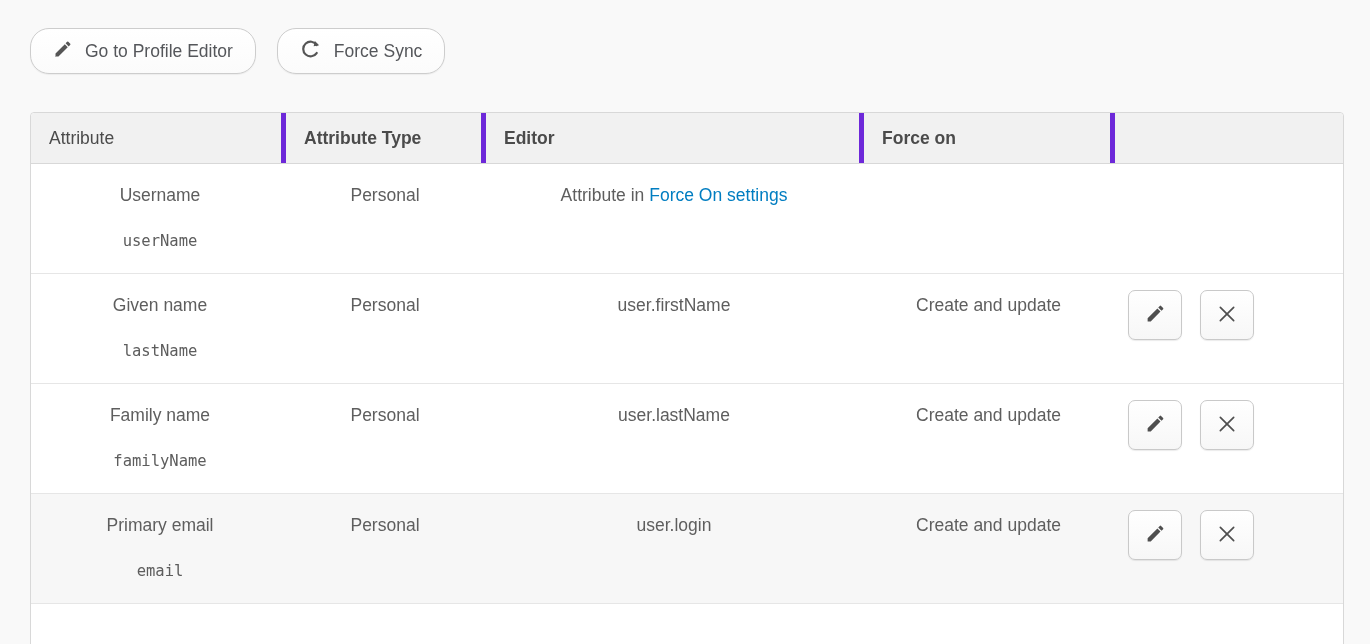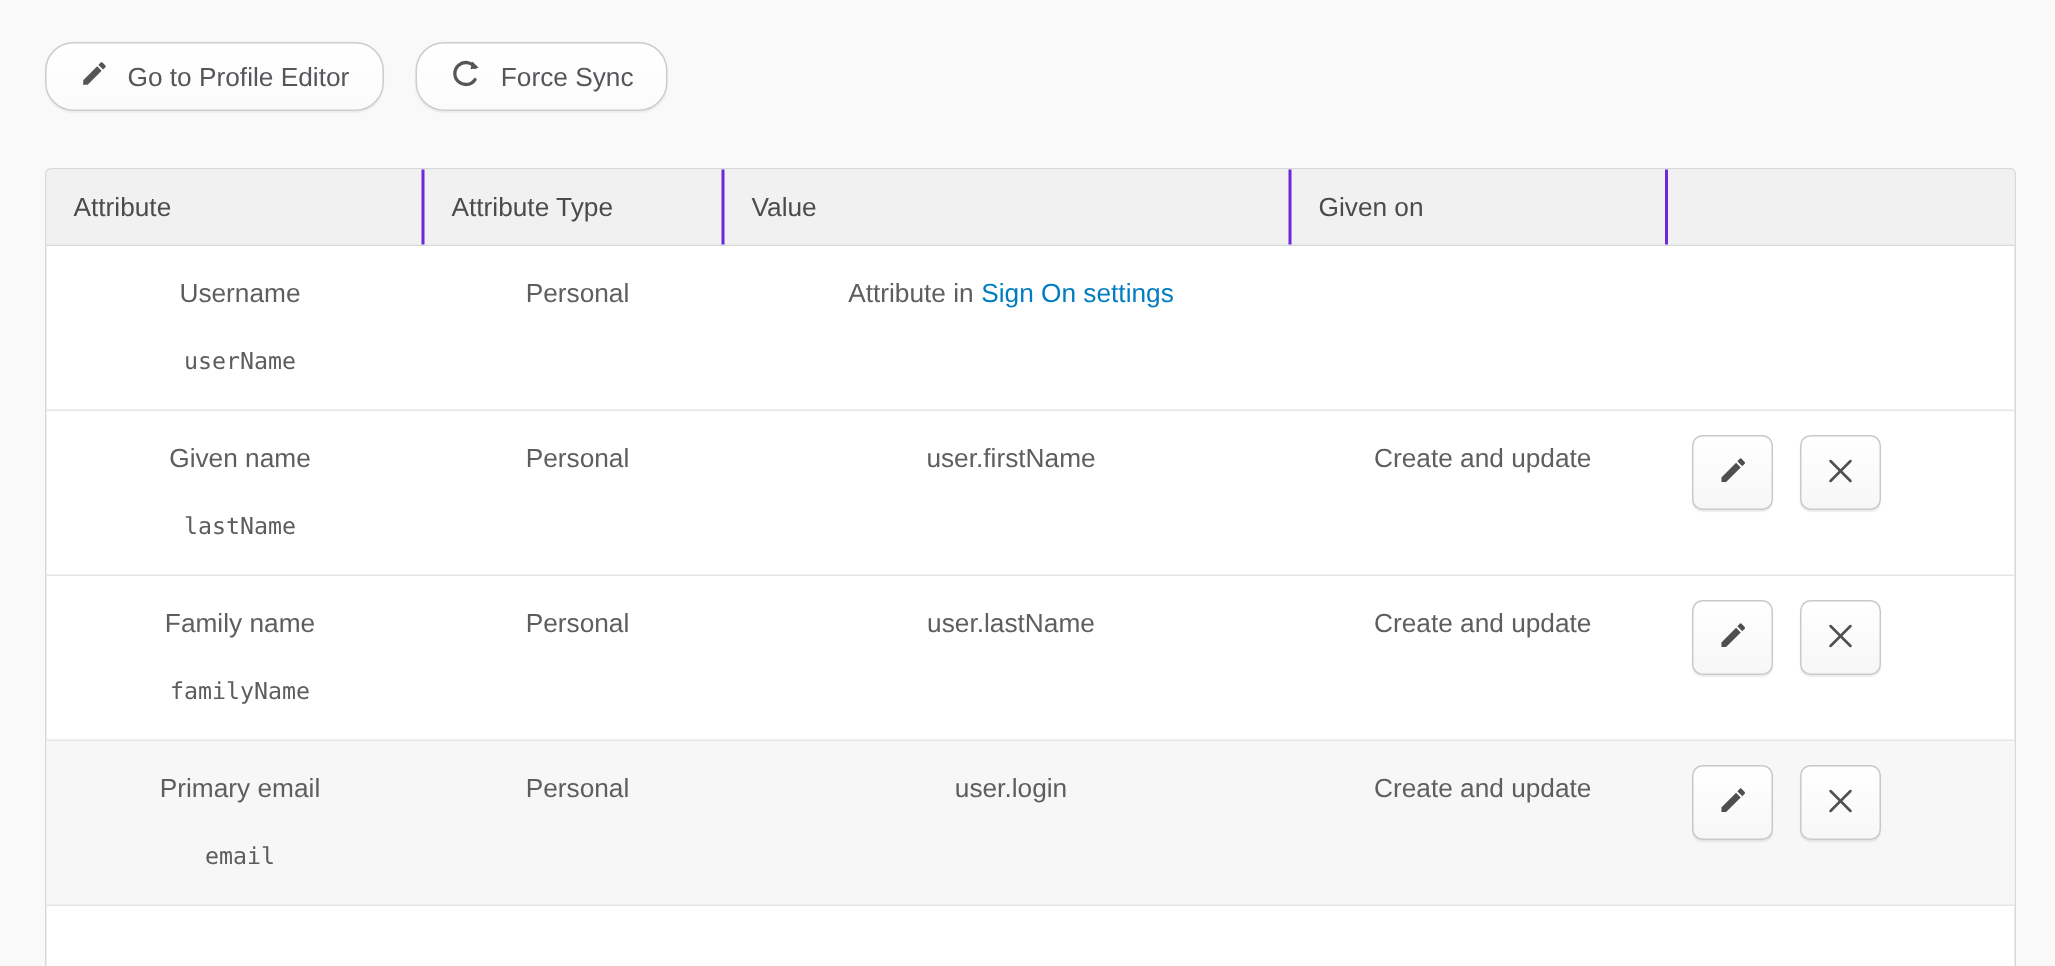--- a/index.html
+++ b/index.html
@@ -56,21 +56,21 @@
     border-radius: 4px 4px 0 0;
   }
   .t-head .cell {
     display: flex;
     align-items: center;
     padding-left: 18px;
     font-size: 17.5px;
     color: #4b4b4b;
     text-align: right;
   }
-  .t-head .cell + .cell { border-left: 2px solid #6d28d9; }
+  .t-head .cell + .cell { border-left: 5px solid #6d28d9; font-weight: bold; }
 
   .t-body-row {
     height: 110px;
     border-bottom: 1px solid #e6e6e6;
   }
   .t-body-row.tinted { background: #f7f7f7; }
   .t-body-row .cell {
     padding: 21px 10px 0 18px;
     font-size: 17.5px;
     color: #5e5e5e;
@@ -126,33 +126,33 @@
     </span>
     <span>Force Sync</span>
   </button>
 </div>
 
 <div class="attr-table">
 
   <div class="t-row t-head">
     <div class="cell">Attribute</div>
     <div class="cell">Attribute Type</div>
-    <div class="cell">Value</div>
-    <div class="cell">Given on</div>
+    <div class="cell">Editor</div>
+    <div class="cell">Force on</div>
     <div class="cell"></div>
   </div>
 
   <div class="t-row t-body-row">
     <div class="cell">
       <div>Username</div>
       <div class="attr-code">userName</div>
     </div>
     <div class="cell">Personal</div>
     <div class="cell">
-      <span>Attribute in</span><a class="link">Sign On settings</a>
+      <span>Attribute in</span><a class="link">Force On settings</a>
     </div>
     <div class="cell"></div>
     <div class="cell"></div>
   </div>
 
   <div class="t-row t-body-row">
     <div class="cell">
       <div>Given name</div>
       <div class="attr-code">lastName</div>
     </div>

